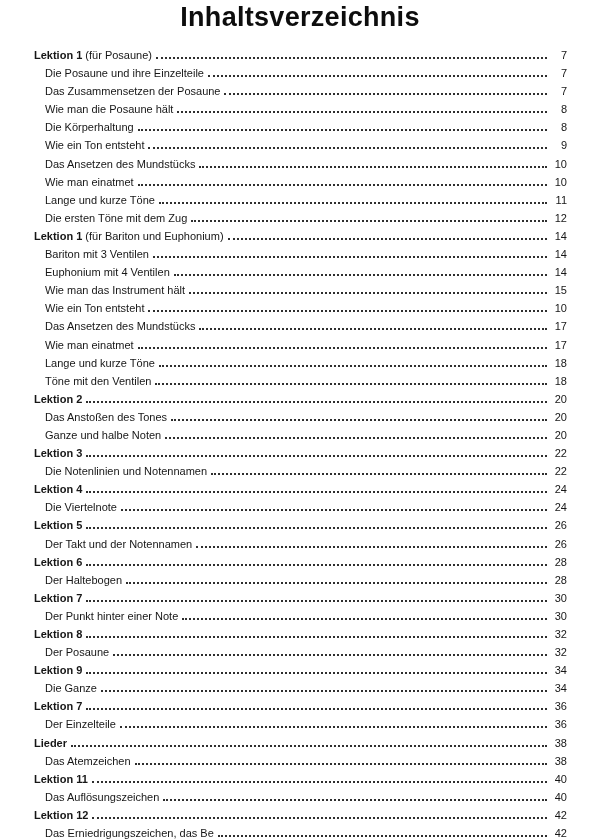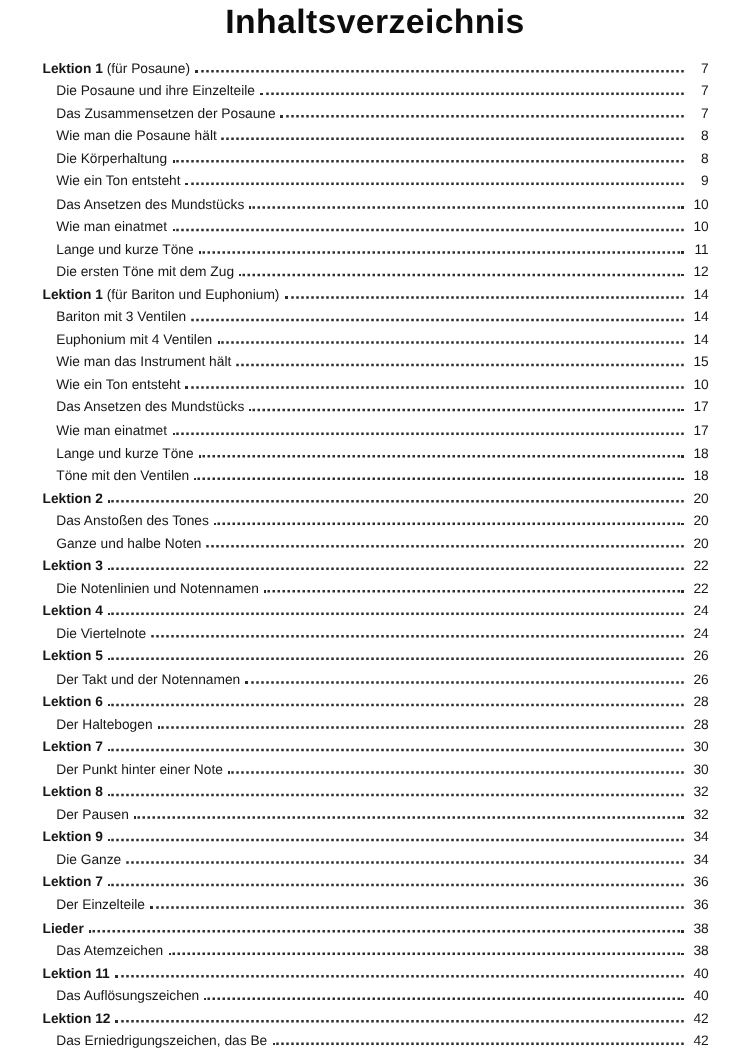--- a/index.html
+++ b/index.html
@@ -221,21 +221,21 @@
         <span class="toc-label">Der Punkt hinter einer Note </span>
         <span class="toc-dots"></span>
         <span class="toc-page">30</span>
       </div>
       <div class="toc-row level-0">
         <span class="toc-label"><b>Lektion 8</b> </span>
         <span class="toc-dots"></span>
         <span class="toc-page">32</span>
       </div>
       <div class="toc-row level-1">
-        <span class="toc-label">Der Pausen </span>
+        <span class="toc-label">Der Posaune </span>
         <span class="toc-dots"></span>
         <span class="toc-page">32</span>
       </div>
       <div class="toc-row level-0">
         <span class="toc-label"><b>Lektion 9</b> </span>
         <span class="toc-dots"></span>
         <span class="toc-page">34</span>
       </div>
       <div class="toc-row level-1">
         <span class="toc-label">Die Ganze </span>

